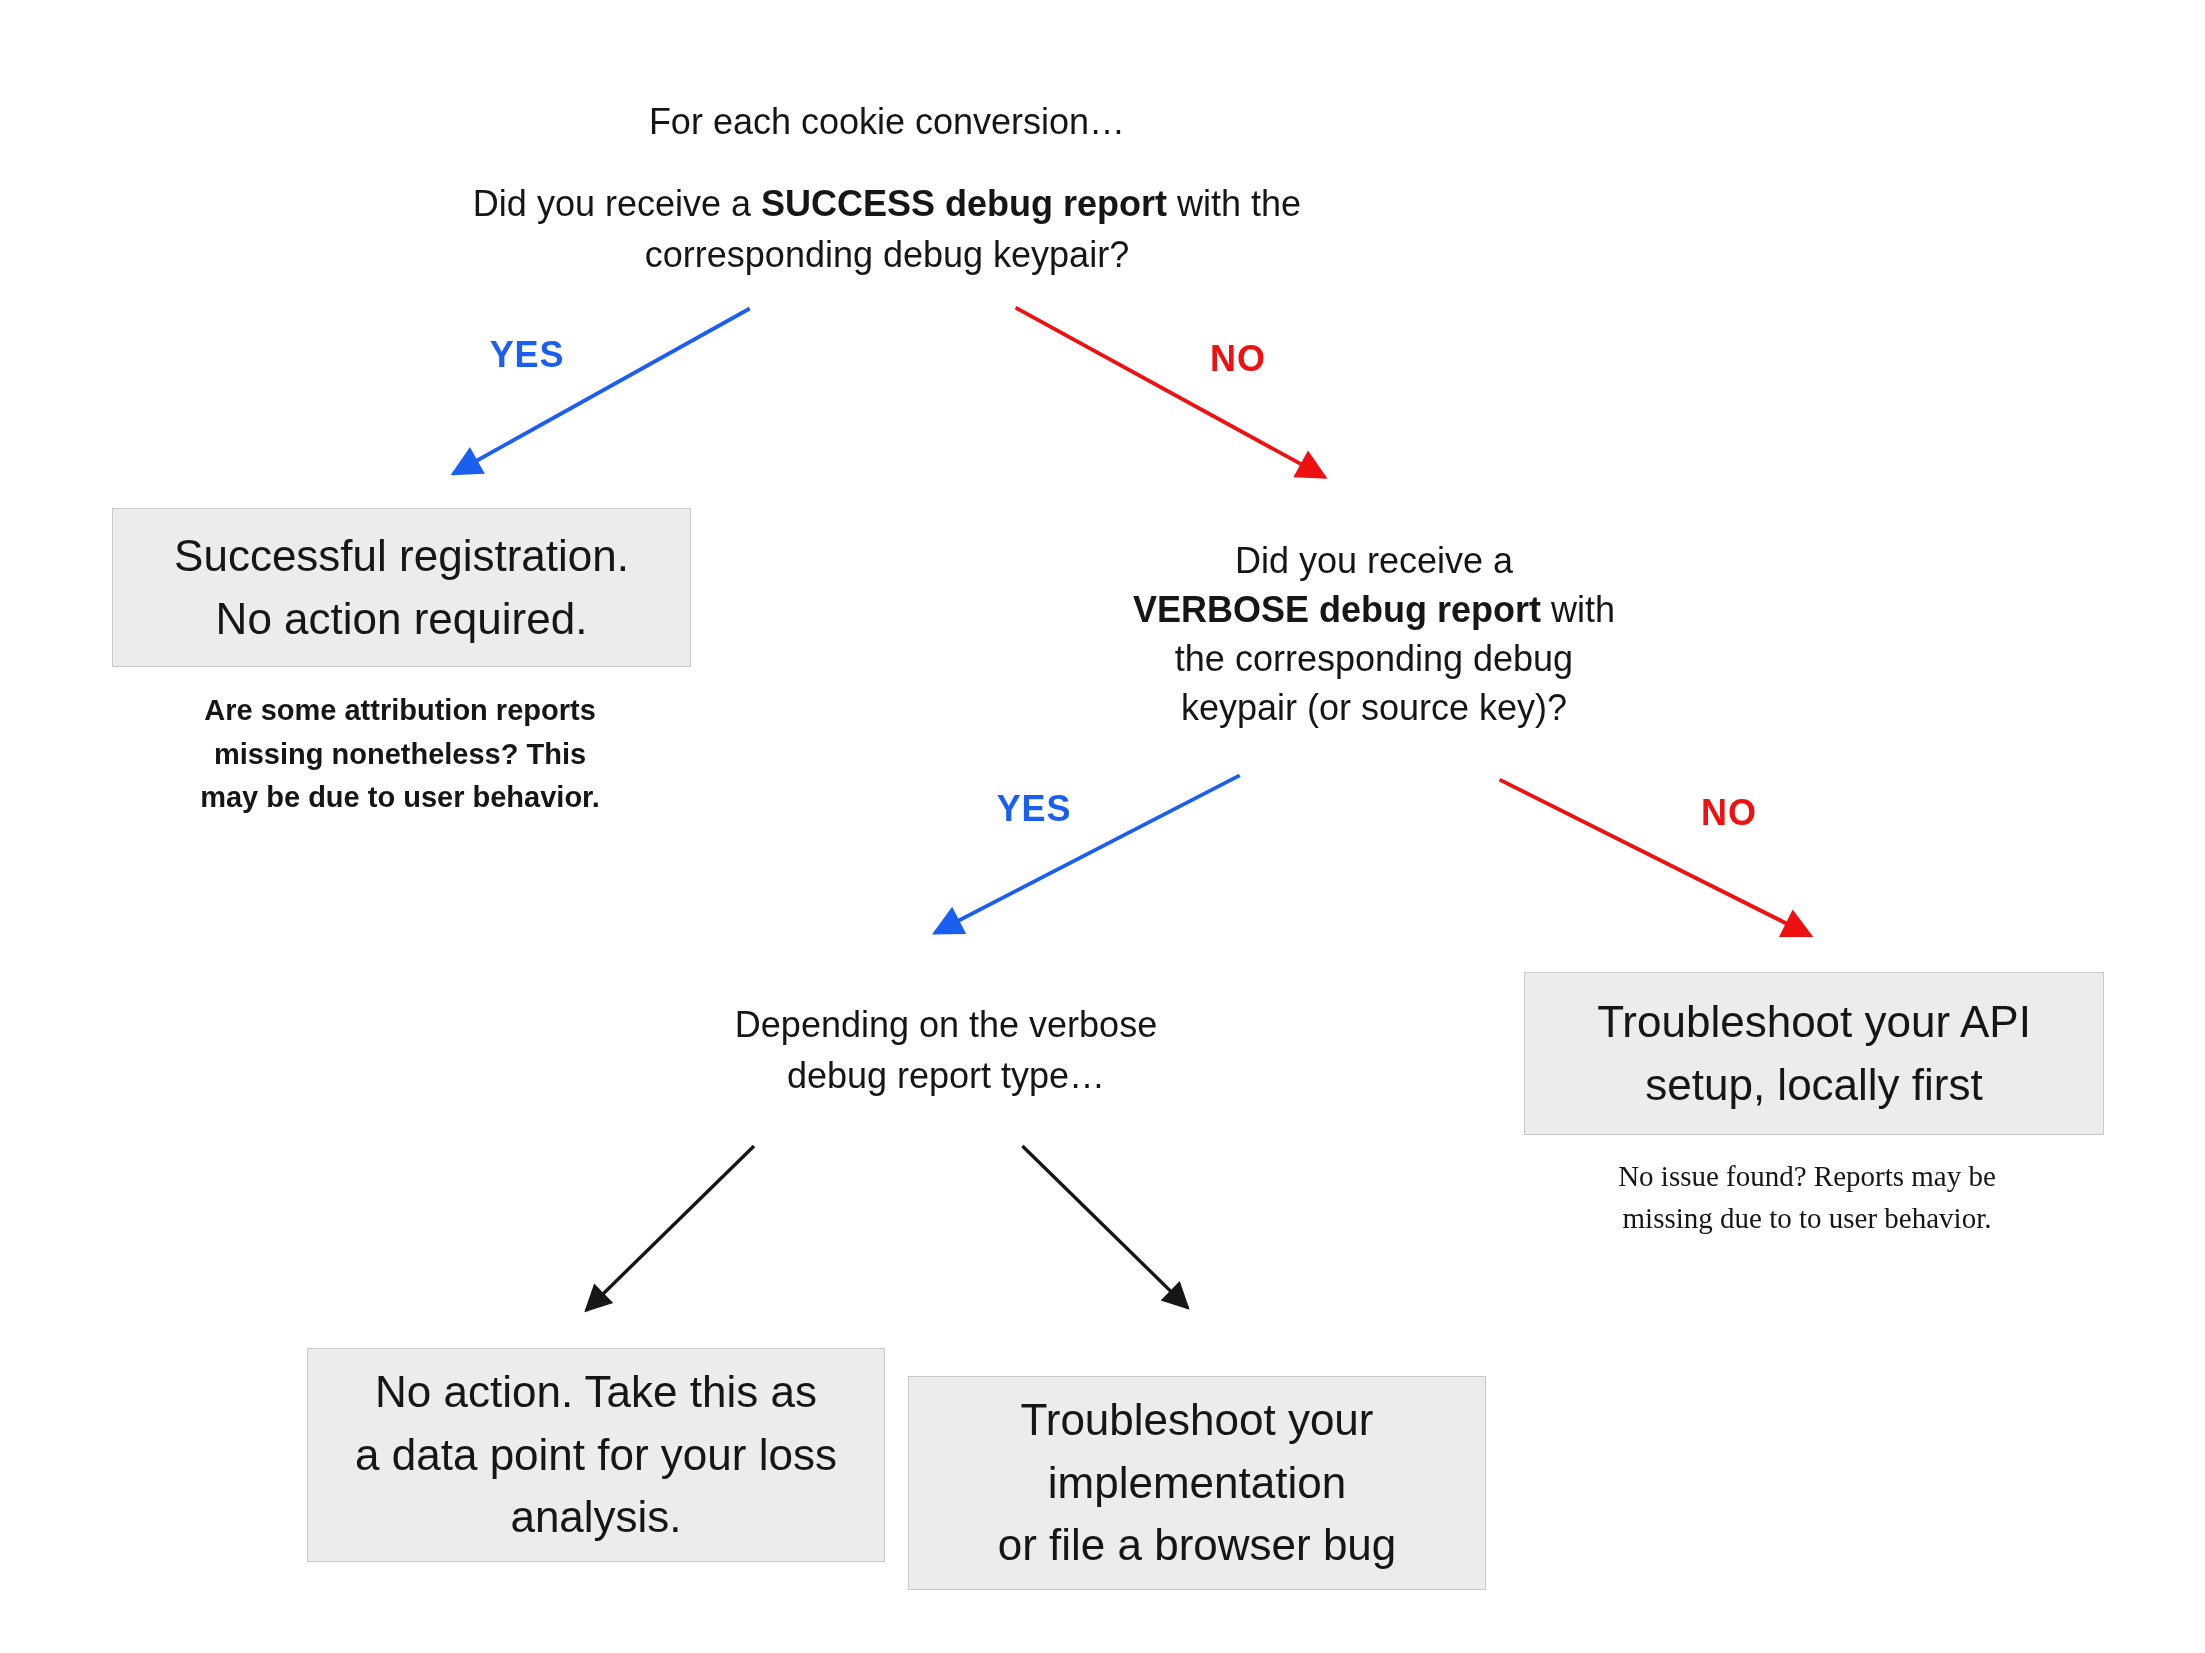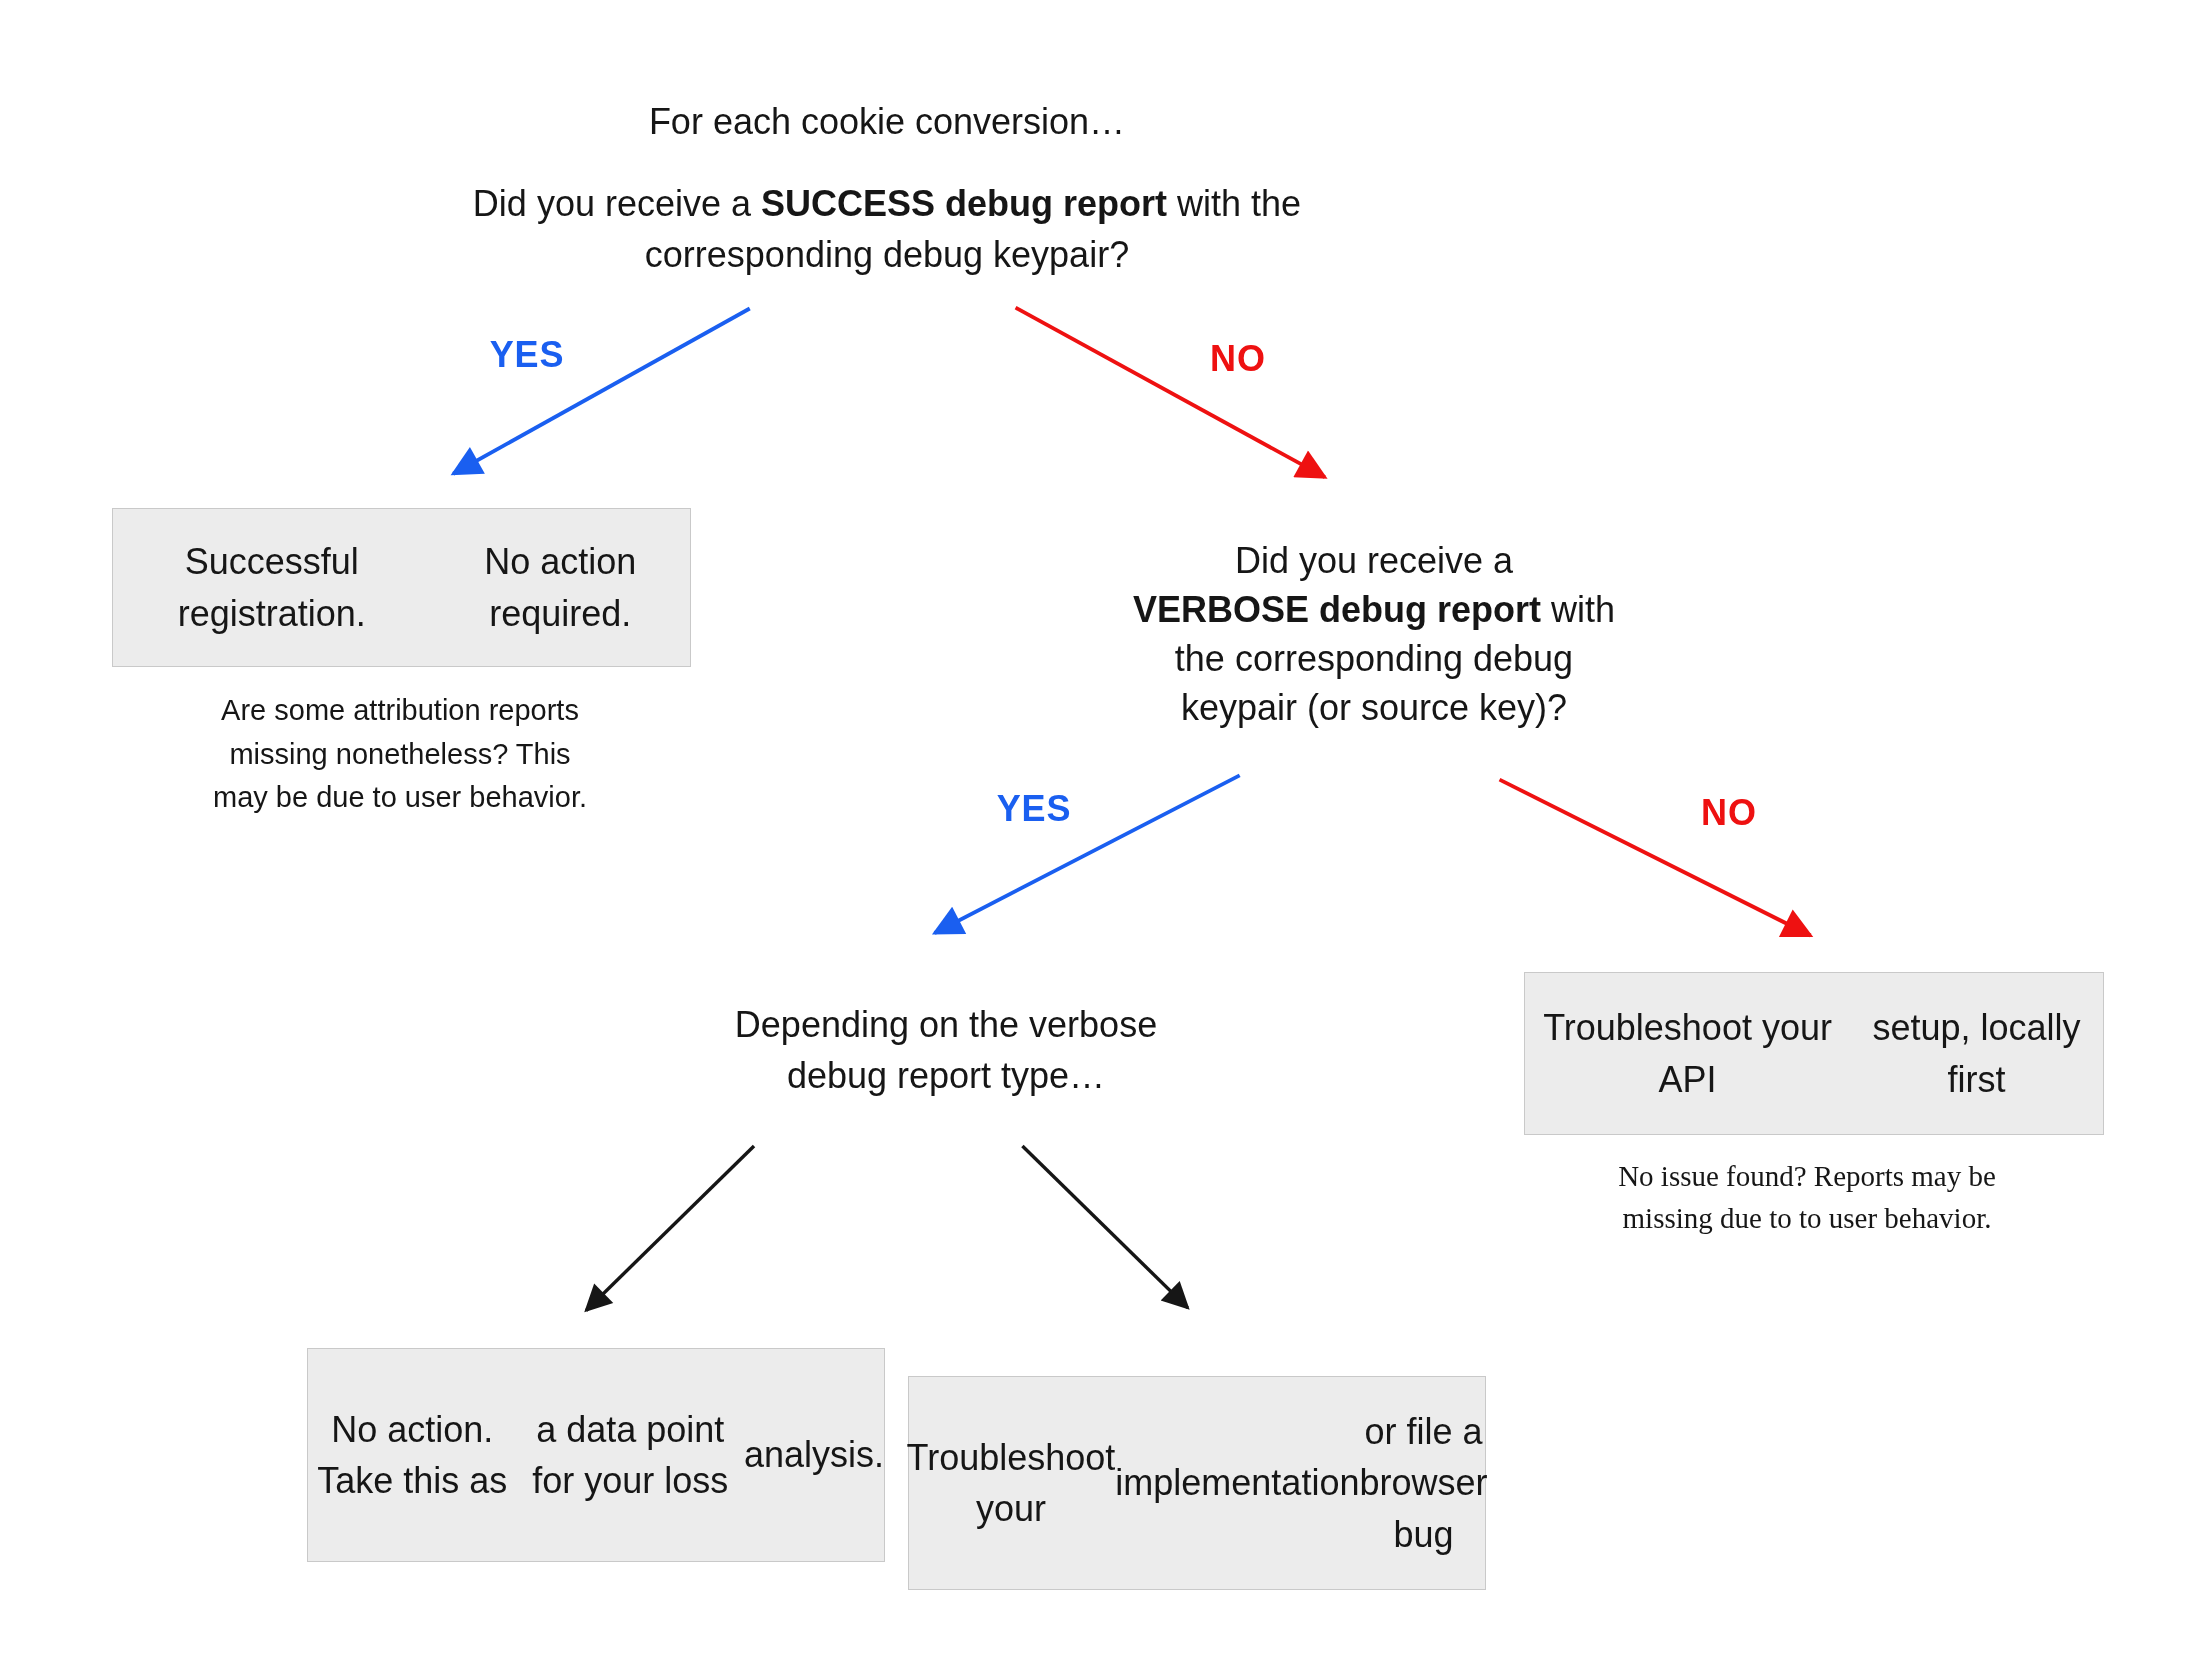--- a/index.html
+++ b/index.html
@@ -17,22 +17,22 @@
   .centered{transform:translateX(-50%);text-align:center;white-space:nowrap;}
   .q{font-size:36px;line-height:1.43;}
   .note{font-size:29px;line-height:1.5;}
   .bold{font-weight:bold;}
   .branch-label{font-size:36px;font-weight:bold;letter-spacing:0.9px;}
   .yes{color:var(--yes);text-align:right;}
   .no{color:var(--no);}
   .gbox{
     background:var(--box_bg);
     border:1.7px solid var(--box_border);
-    display:flex;flex-direction:row;justify-content:center;align-items:center;
-    font-size:36px;line-height:1.43;text-align:center;
+    display:flex;flex-direction:column;justify-content:center;align-items:center;
+    font-size:44px;line-height:1.43;text-align:center;
   }
   #arrows{position:absolute;left:0;top:0;width:2205px;height:1653px;pointer-events:none;}
 </style>
 </head>
 <body>
 
 <div id="canvas">
 
   <svg id="arrows" viewBox="0 0 2588 1940">
     <defs>
@@ -64,21 +64,21 @@
   </div>
 
   <div class="abs centered branch-label yes" style="left:527px;top:334px;">YES</div>
   <div class="abs centered branch-label no" style="left:1238px;top:338px;">NO</div>
 
   <div class="abs gbox" style="left:112px;top:508px;width:579px;height:159px;">
     <div>Successful registration.</div>
     <div>No action required.</div>
   </div>
 
-  <div class="abs centered note" style="left:400px;top:689px;">
+  <div class="abs centered note" style="left:400px;top:689px;font-weight:bold;">
     <div>Are some attribution reports</div>
     <div>missing nonetheless? This</div>
     <div>may be due to user behavior.</div>
   </div>
 
   <div class="abs centered q" style="left:1374px;top:537px;line-height:1.36;">
     <div>Did you receive a</div>
     <div><span class="bold">VERBOSE debug report</span><span> with</span></div>
     <div>the corresponding debug</div>
     <div>keypair (or source key)?</div>

